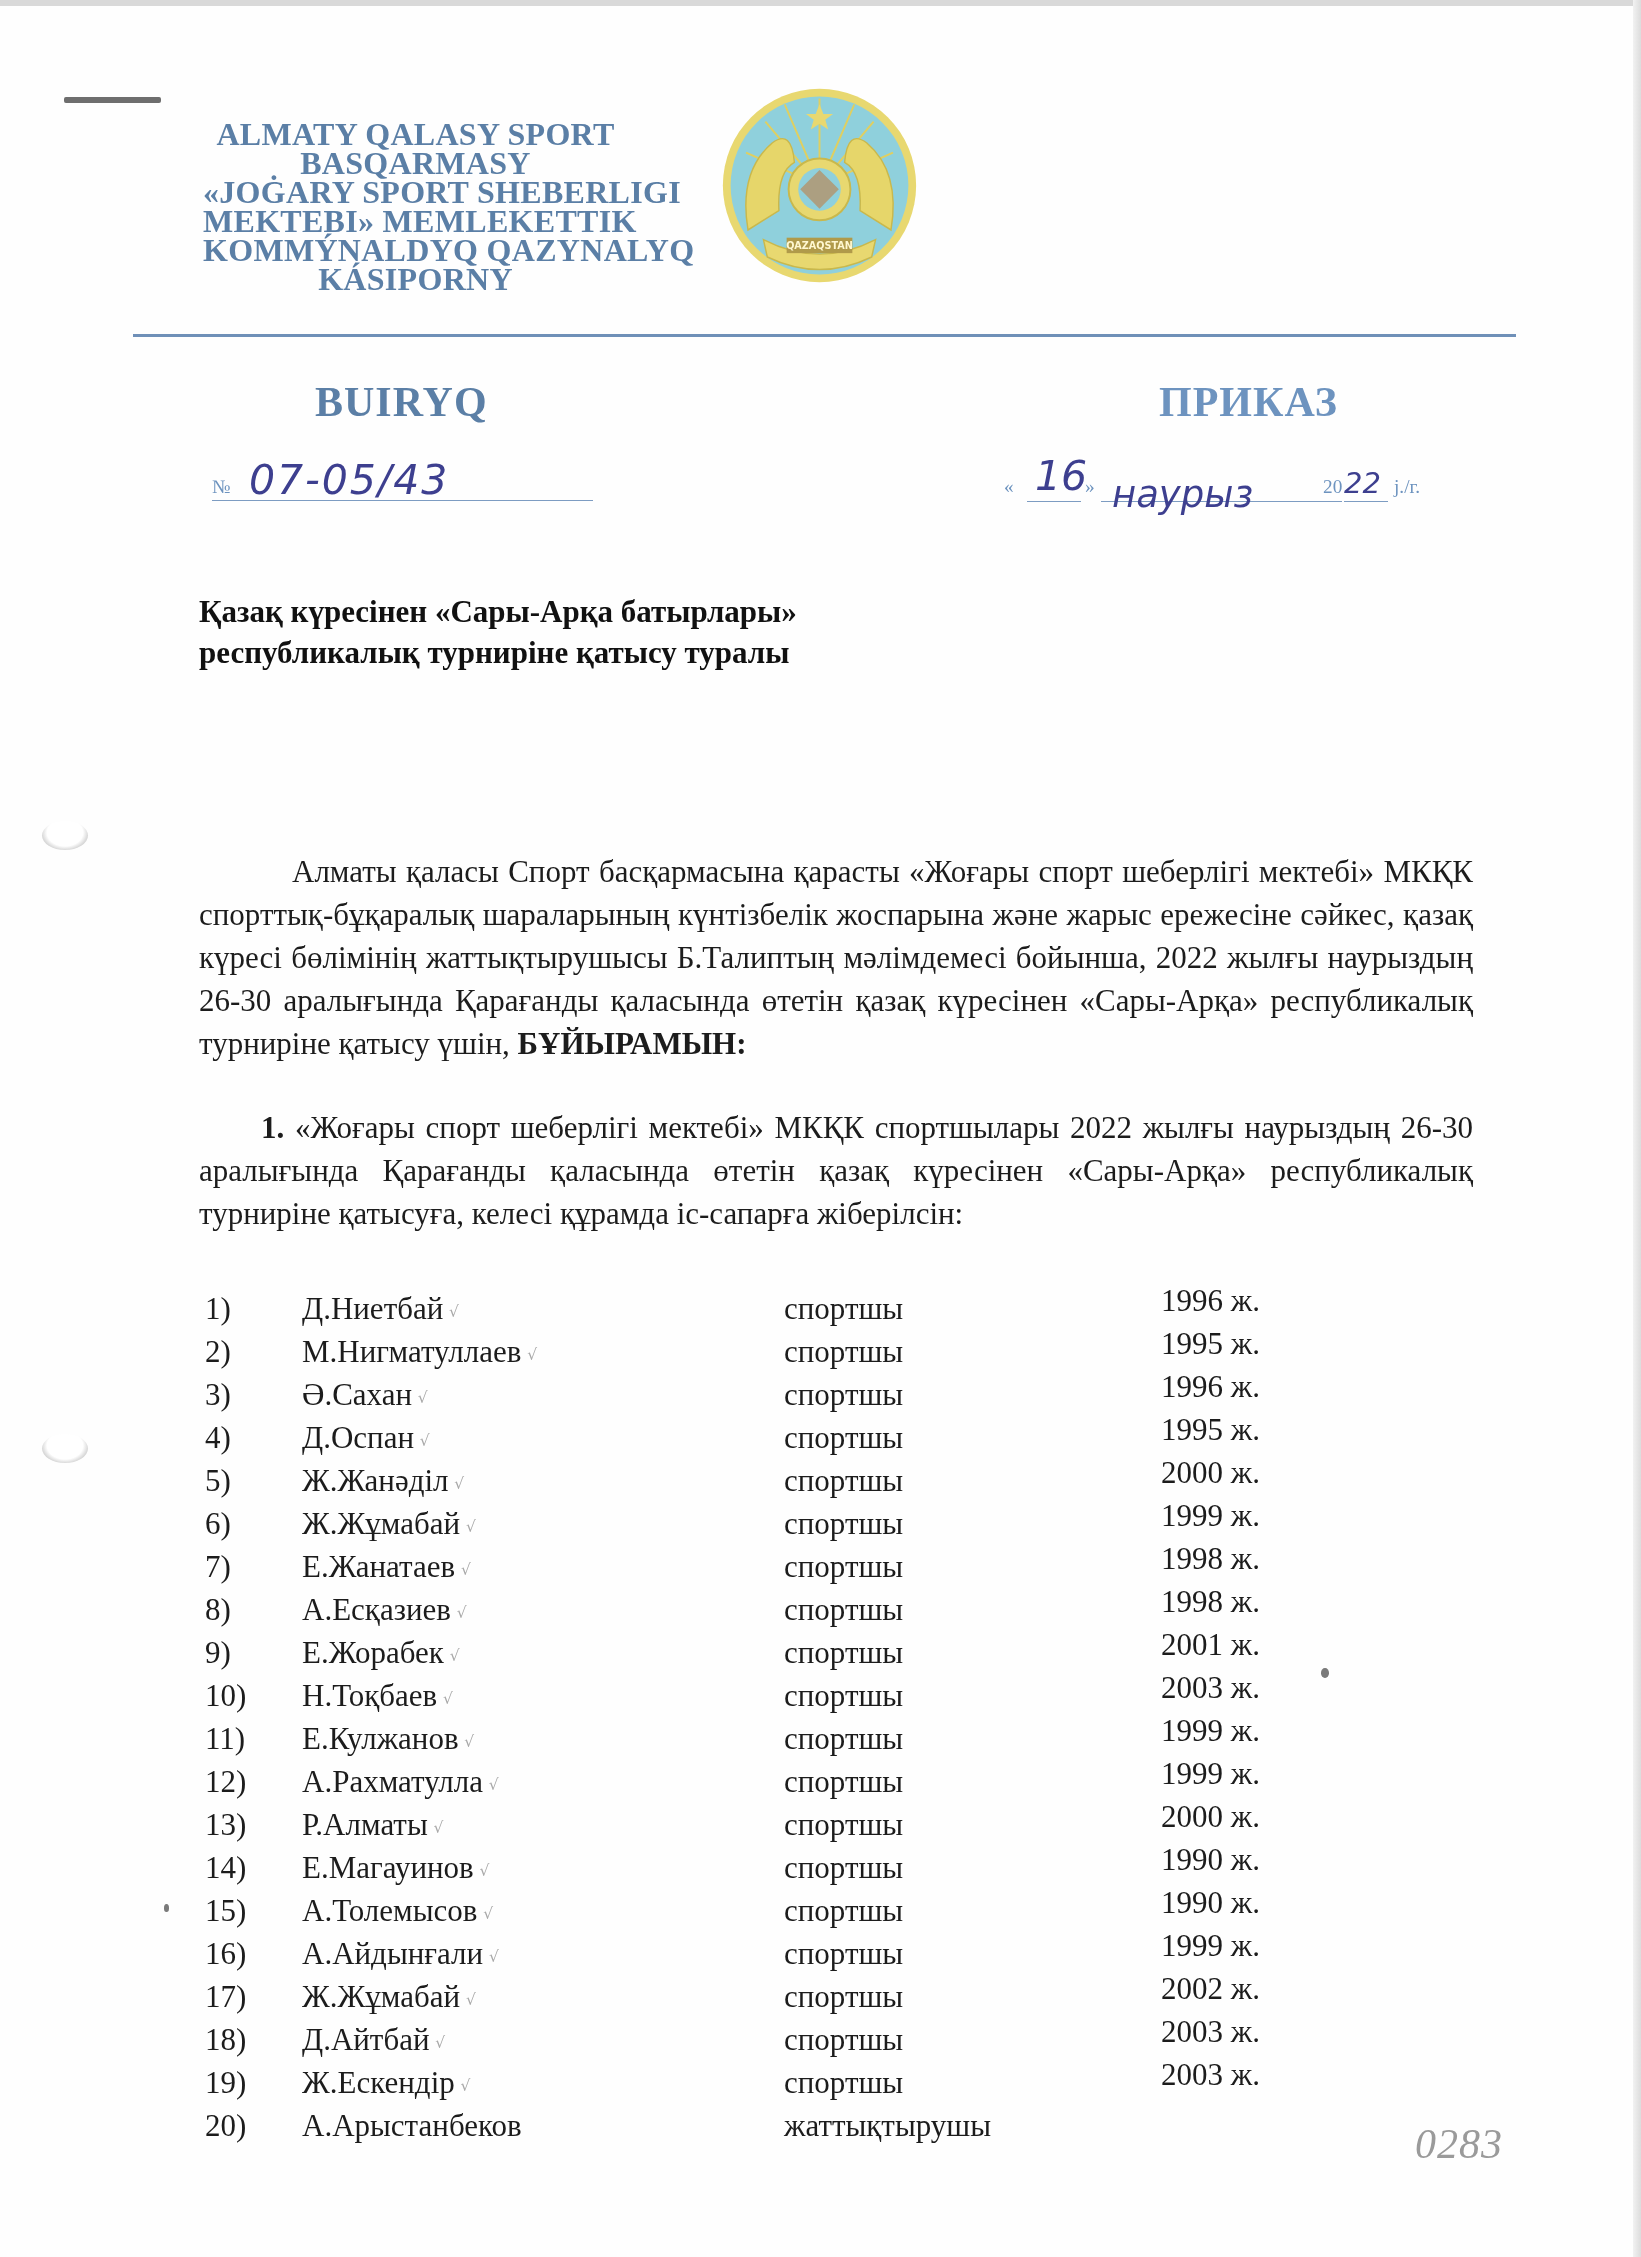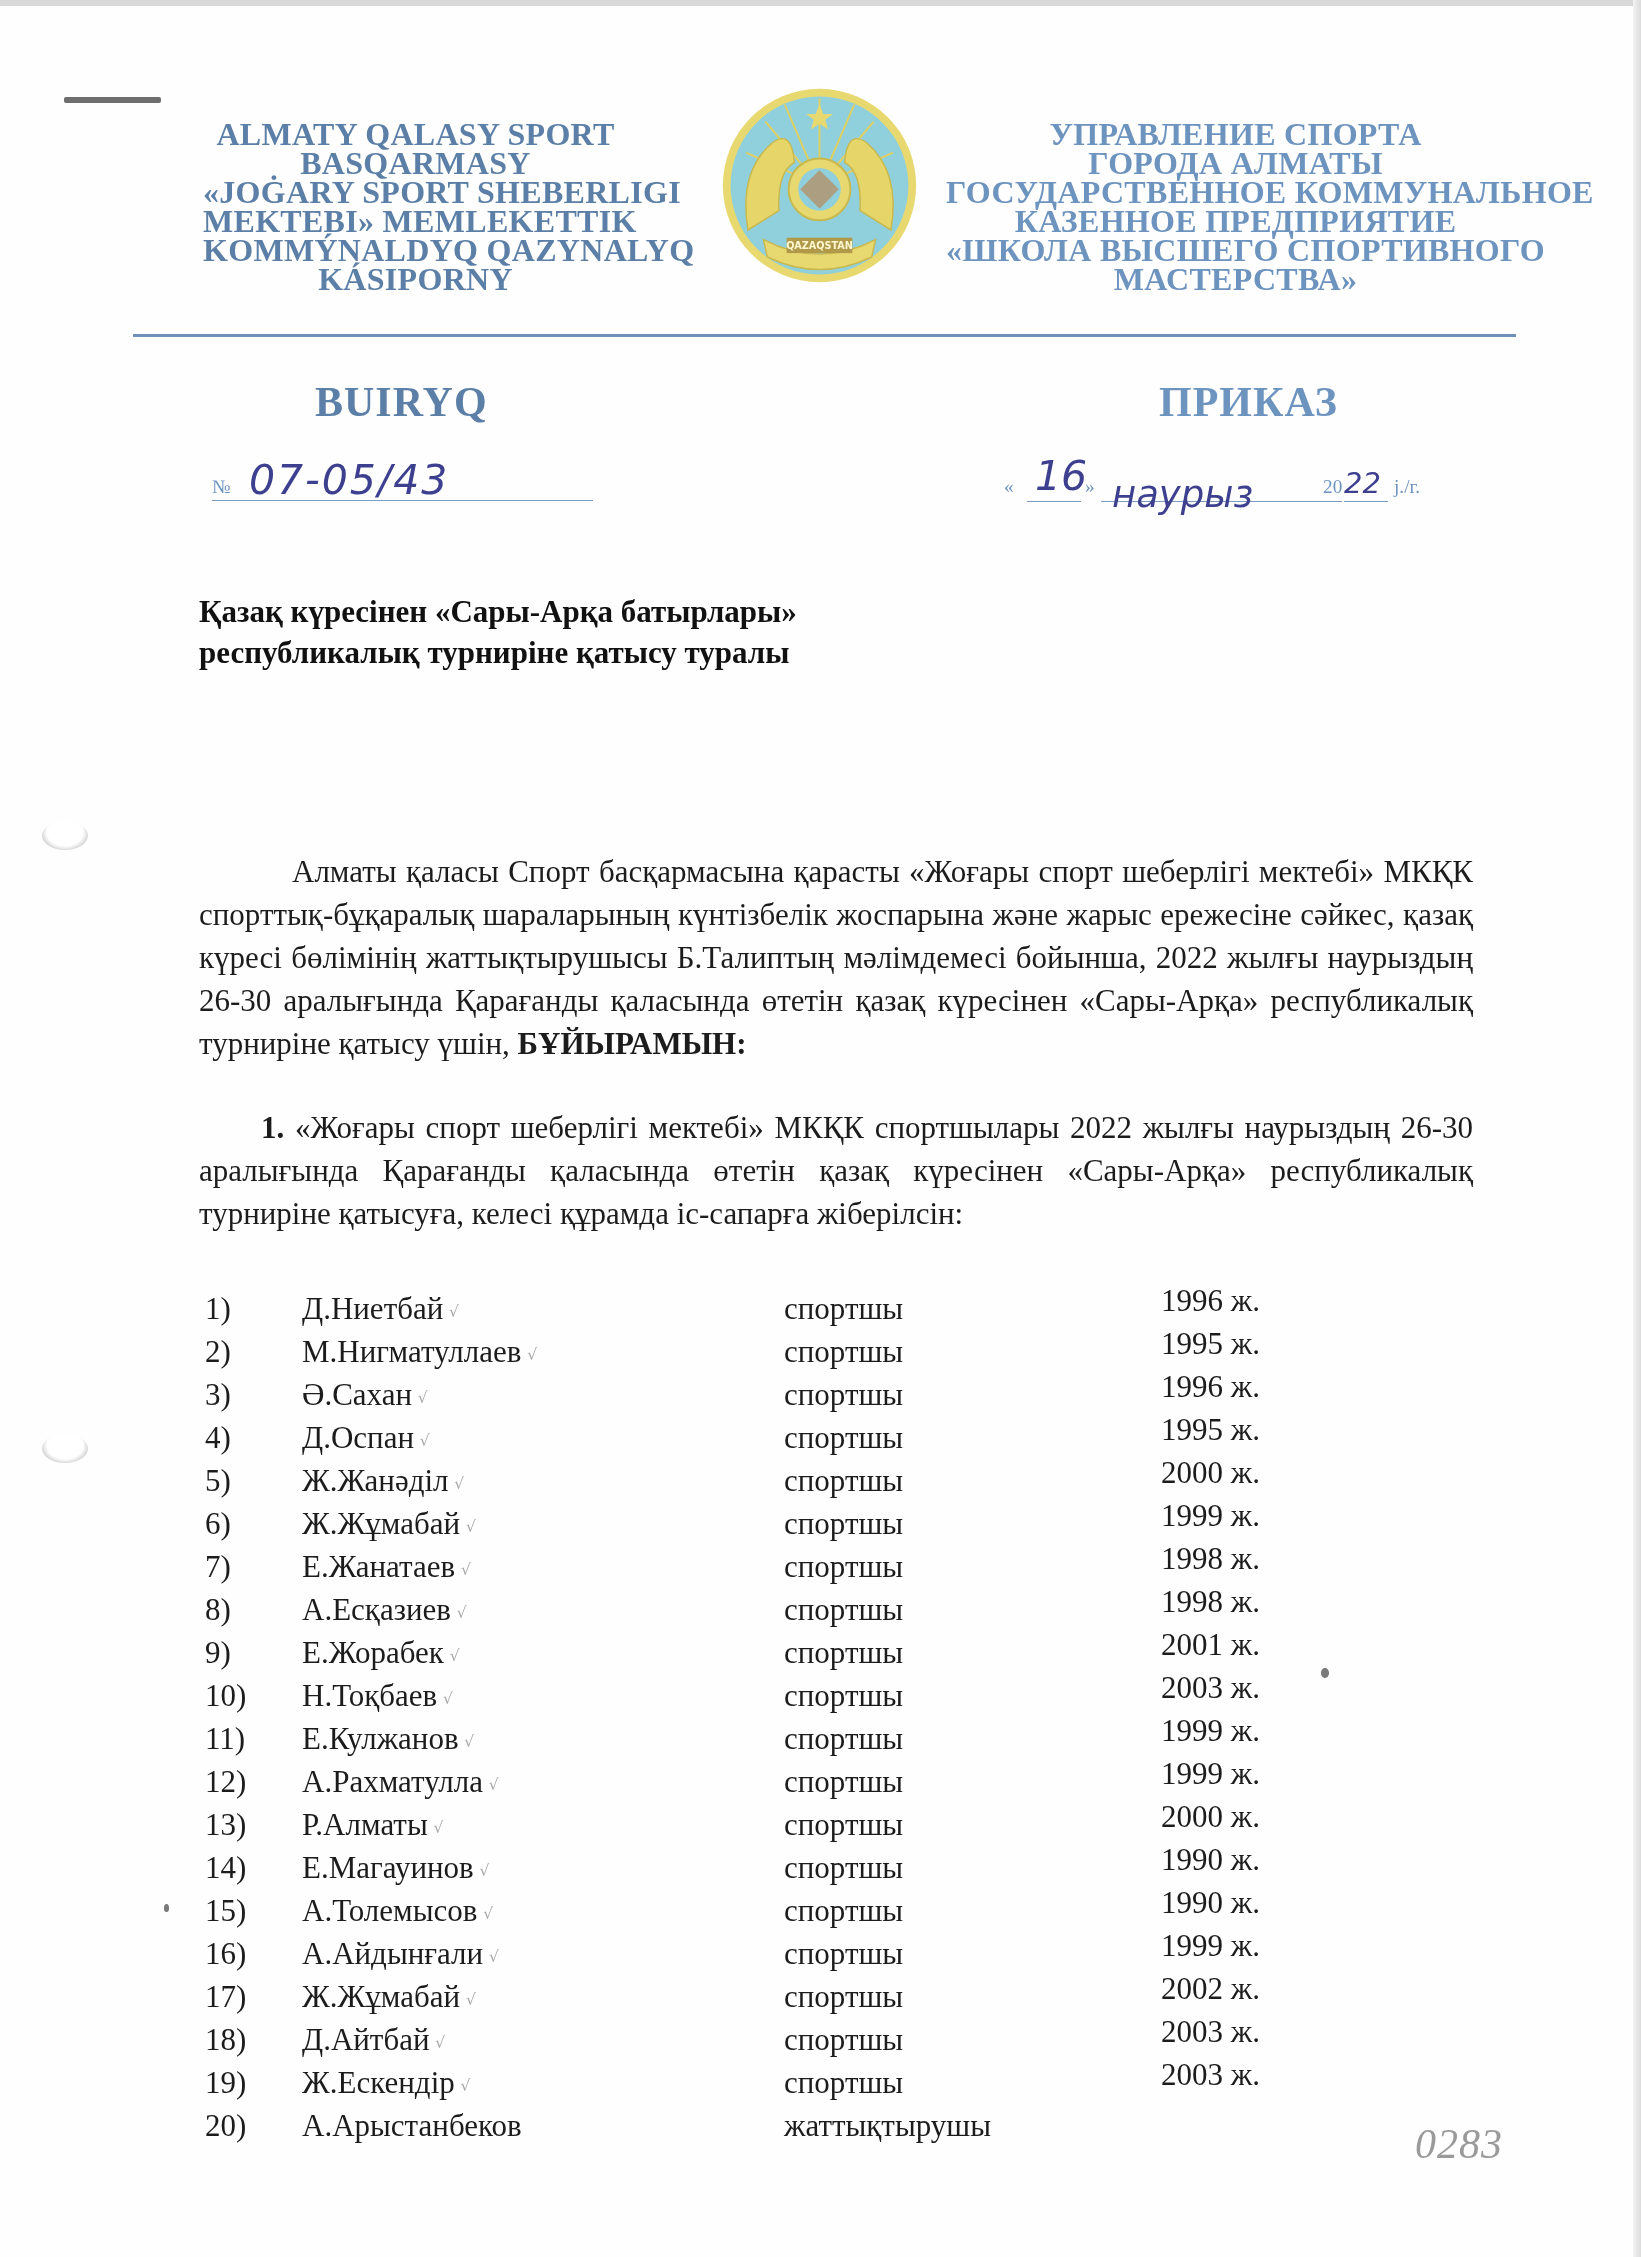--- a/index.html
+++ b/index.html
@@ -103,28 +103,20 @@
     <path d="M178 150 Q188 90 153 60 Q133 45 130 80 Q148 90 146 130 Z" fill="#e6d66a" stroke="#c9b84c" stroke-width="1.5"></path>
     <circle cx="104" cy="108" r="32" fill="#e8d870" stroke="#c9b84c" stroke-width="2"></circle>
     <circle cx="104" cy="108" r="22" fill="#8fd0dc"></circle>
     <path d="M104 88 L124 108 L104 128 L84 108 Z" fill="#b88a5a" opacity="0.7"></path>
     <path d="M104 20 l4 10 h10 l-8 6 3 10 -9 -6 -9 6 3 -10 -8 -6 h10 z" fill="#e8d870"></path>
     <path d="M46 160 Q104 190 162 160 L158 178 Q104 204 50 178 Z" fill="#e8d870" stroke="#c9b84c" stroke-width="1.5"></path>
     <rect x="70" y="158" width="68" height="16" fill="#b09a4a"></rect>
     <text x="104" y="170" text-anchor="middle" font-family="DejaVu Sans, sans-serif" font-size="10" font-weight="bold" fill="#fff8d0">QAZAQSTAN</text>
   </svg>
 
-  <div class="org org-right">
-    <div>УПРАВЛЕНИЕ СПОРТА</div>
-    <div>ГОРОДА АЛМАТЫ</div>
-    <div>ГОСУДАРСТВЕННОЕ КОММУНАЛЬНОЕ</div>
-    <div>КАЗЕННОЕ ПРЕДПРИЯТИЕ</div>
-    <div>«ШКОЛА ВЫСШЕГО СПОРТИВНОГО</div>
-    <div>МАСТЕРСТВА»</div>
-  </div>
 
   <div class="rule"></div>
 
   <div class="doc-kind kind-kz">BUIRYQ</div>
   <div class="doc-kind kind-ru">ПРИКАЗ</div>
 
   <div class="num-line">
     <span class="num-label">№</span>
     <span class="num-hand">07-05/43</span>
   </div>

